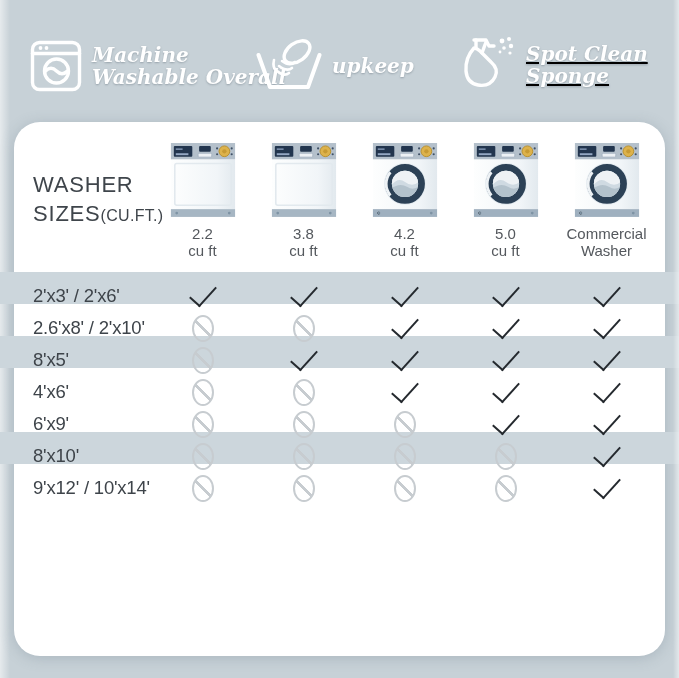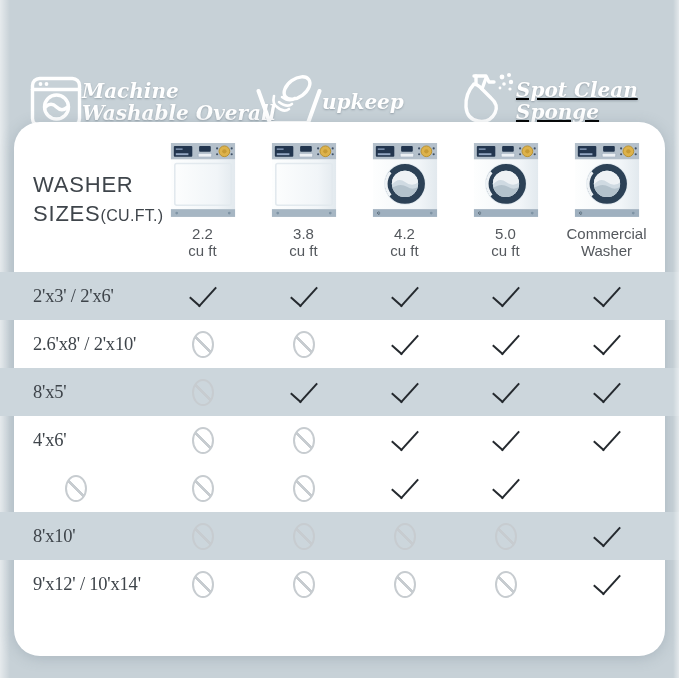--- a/index.html
+++ b/index.html
@@ -12,21 +12,21 @@
   }
   .page::before{ 
     content:"";position:absolute;left:0;top:0;bottom:0;width:10px;
     background:linear-gradient(90deg,rgba(255,255,255,.55),rgba(255,255,255,0));
   }
   .page::after{
     content:"";position:absolute;right:0;top:0;bottom:0;width:6px;
     background:linear-gradient(270deg,rgba(255,255,255,.5),rgba(255,255,255,0));
   }
   
-  .feature{position:absolute;display:flex;align-items:center;margin-top:36px;}
+  .feature{position:absolute;display:flex;align-items:center;gap:10px;}
   .feature .f-icon{flex:0 0 auto;display:block;}
   .f-label{
     font-family:"DejaVu Serif",serif;font-style:italic;font-weight:bold;
     color:#ffffff;font-size:20px;line-height:1.12;
     text-shadow:0 1px 2px rgba(90,105,115,.45);
     white-space:nowrap;
   }
   .f-label span{display:block;}
   #feature-1{left:30px;top:40px;}
   #feature-2{left:256px;top:38px;}
@@ -54,21 +54,21 @@
   .col-header{position:absolute;left:0;top:138px;width:679px;}
   .col{display:flex;flex-direction:column;align-items:center;justify-content:flex-start;}
   .washer-svg{width:70px;height:82px;display:block;}
   .col-label{
     margin-top:5px;font-size:15px;color:#54585d;text-align:center;line-height:1.15;
   }
   .col-label span{display:block;}
 
   
   .rows{position:absolute;left:0;top:272px;width:679px;}
-  .row{height:48px;font-family:Liberation Serif, serif;}
+  .row{height:32px;}
   .row.stripe{background:#ccd6dc;}
   .row-label{
     padding-left:33px;font-size:18.5px;color:#3e444a;white-space:nowrap;
     letter-spacing:-0.2px;
   }
   .cell{display:flex;align-items:center;justify-content:center;height:48px;}
   .cell.check::before{
     content:"";display:block;width:24px;height:12px;
     border-left:2.6px solid #24292e;border-bottom:2.6px solid #24292e;
     transform:rotate(-48deg);margin-top:-7px;
@@ -285,20 +285,21 @@
       </div>
       <div class="row grid">
         <div class="row-label">4'x6'</div>
         <div class="cell no"></div>
         <div class="cell no"></div>
         <div class="cell check"></div>
         <div class="cell check"></div>
         <div class="cell check"></div>
       </div>
       <div class="row grid">
+        <div class="row-label">6'x9'</div>
         <div class="cell no"></div>
         <div class="cell no"></div>
         <div class="cell no"></div>
         <div class="cell check"></div>
         <div class="cell check"></div>
       </div>
       <div class="row grid stripe">
         <div class="row-label">8'x10'</div>
         <div class="cell no"></div>
         <div class="cell no"></div>

